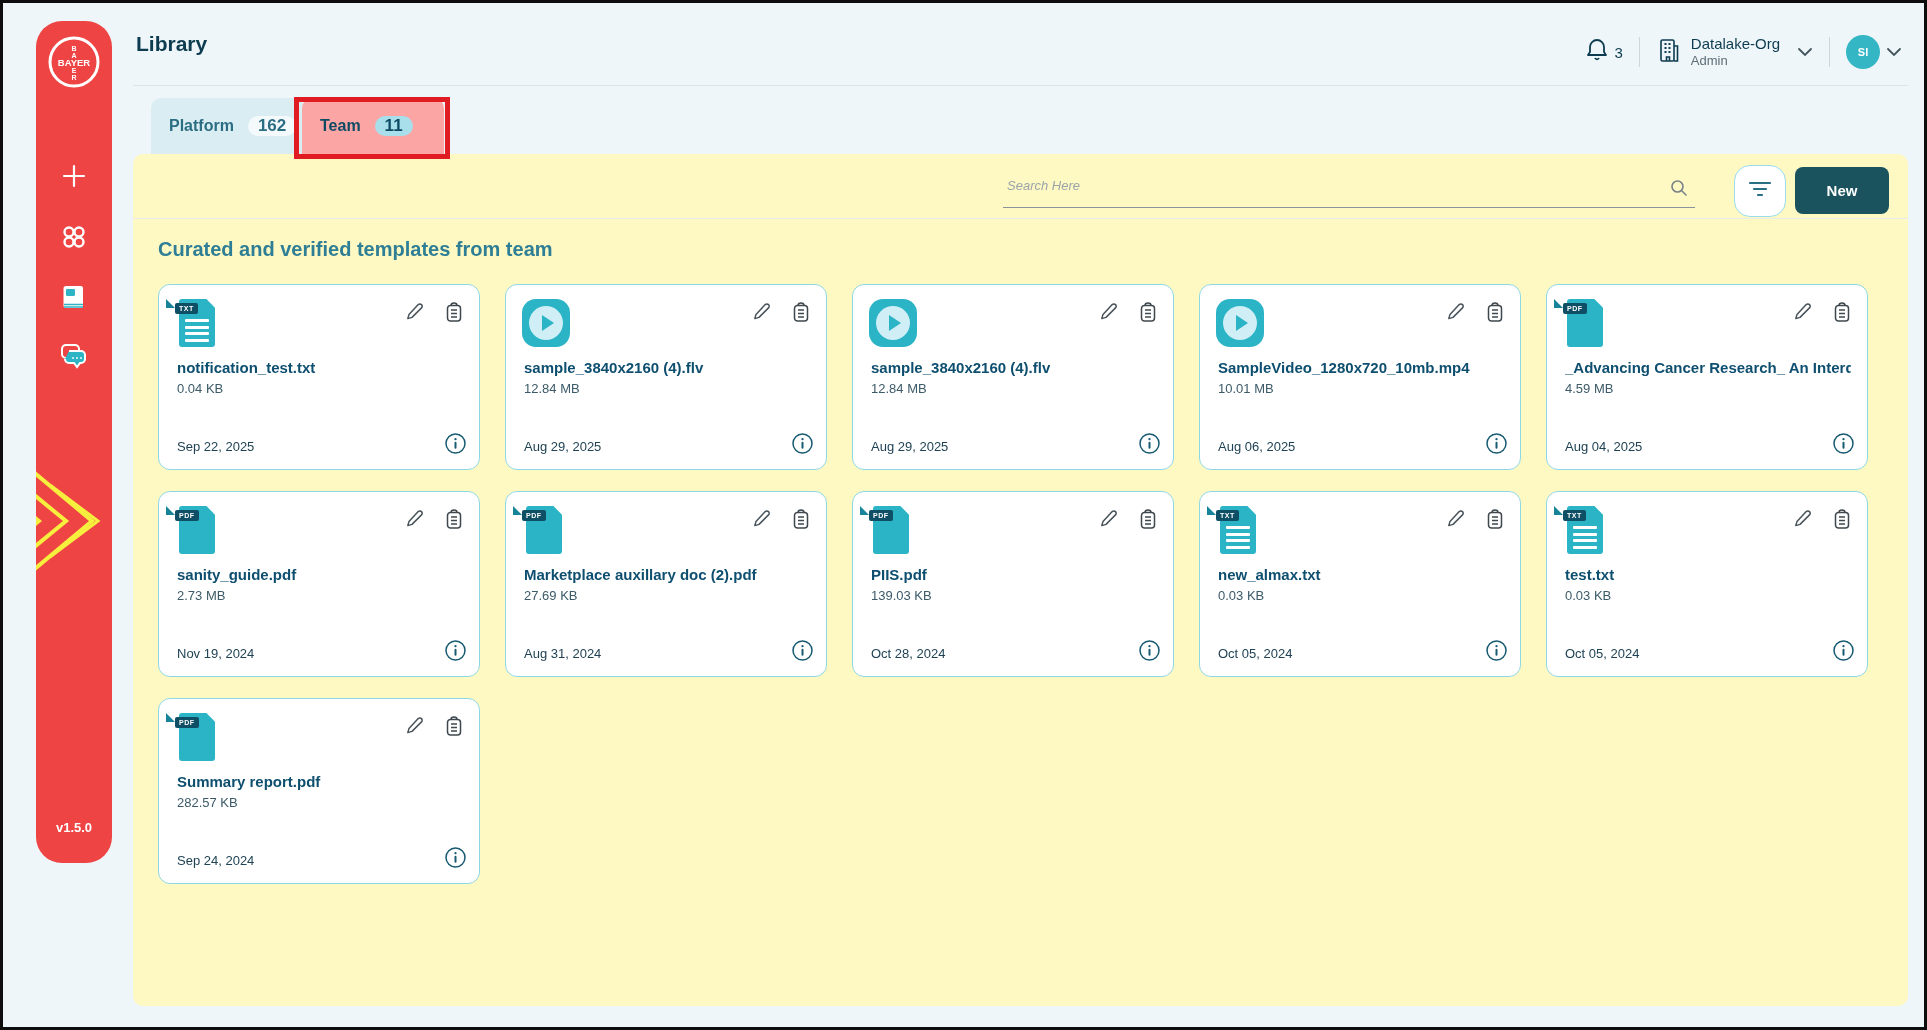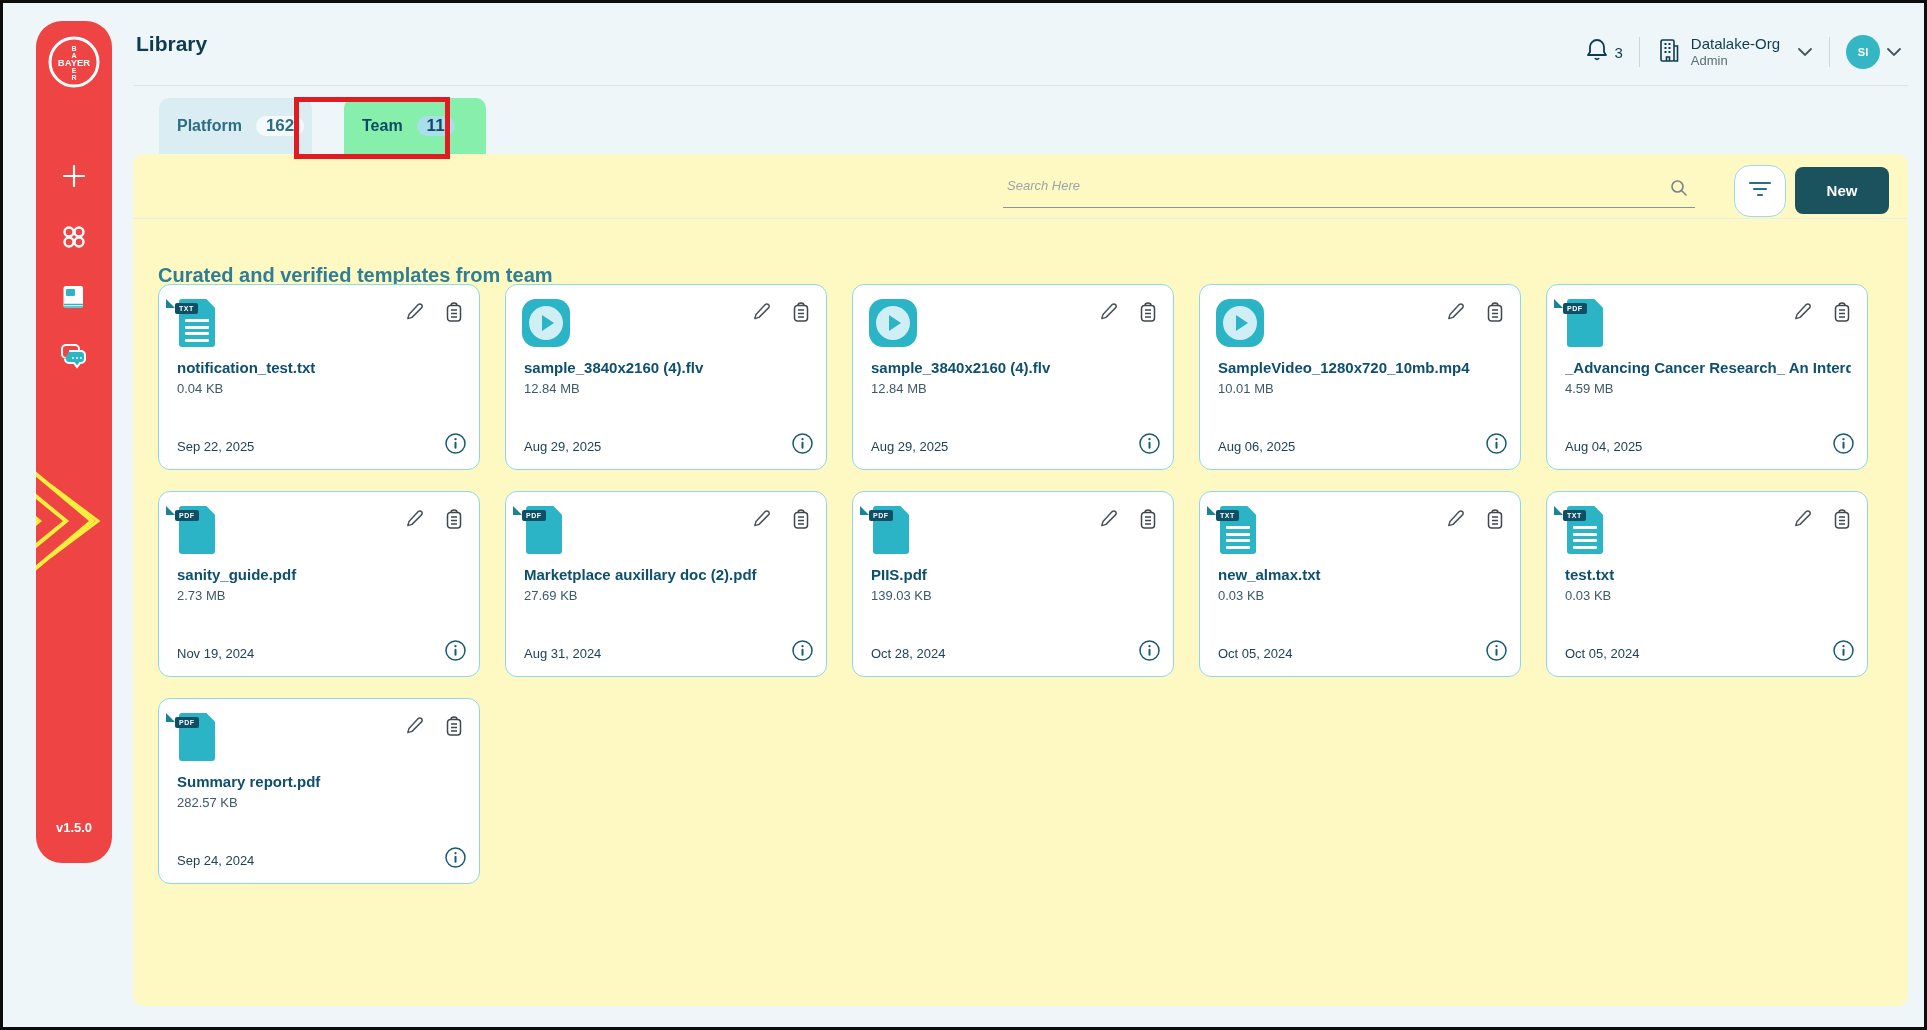--- a/index.html
+++ b/index.html
@@ -44,22 +44,22 @@
   .org-role { font-size:13px; color:#5c6d75; }
   .chev { margin-left:8px; }
   .avatar-group { display:flex; align-items:center; gap:6px; cursor:pointer; }
   .avatar { width:34px; height:34px; border-radius:50%; background:#35b6c5;
     color:#ffffff; font-size:11px; font-weight:bold;
     display:flex; align-items:center; justify-content:center; }
 
   
   .tab { position:absolute; top:95px; height:56px; display:flex; align-items:center;
     gap:14px; padding:0 18px; border-radius:10px 10px 0 0; cursor:pointer; font-size:16px; }
-  .tab-platform { left:156px; width:153px; background:#d9edf2; color:#2b6e84; font-weight:600; }
-  .tab-team { left:299px; width:142px; background:#86efac; color:#0d4a63; font-weight:bold;margin-left:42px; }
+  .tab-platform { left:148px; width:153px; background:#d9edf2; color:#2b6e84; font-weight:600; }
+  .tab-team { left:299px; width:142px; background:#fca5a5; color:#0d4a63; font-weight:bold; }
   .badge { font-size:17px; font-weight:bold; padding:0 10px; border-radius:11px; }
   .badge-platform { background:#f4fafc; color:#2b6e84; }
   .badge-team { background:#a9dfeb; color:#0d4a63; }
   .red-annotation { position:absolute; left:291px; top:94px; width:156px; height:62px;
     border:5px solid #e11b22; z-index:5; pointer-events:none; }
 
   
   .panel { position:absolute; left:130px; top:151px; width:1775px; height:852px;
     background:#fef9c3; border-radius:10px; }
   .toolbar-divider { position:absolute; left:0; top:64px; width:100%; height:1px; background:#e7ecef; }
@@ -71,21 +71,21 @@
   .search-input::placeholder { color:#9aa4aa; font-style:italic; }
   .search-icon { position:absolute; right:6px; top:8px; cursor:pointer; }
 
   .filter-btn { position:absolute; left:1601px; top:11px; width:52px; height:52px;
     border:1.5px solid #9adceb; border-radius:16px; background:#ffffff;
     display:flex; align-items:center; justify-content:center; cursor:pointer; }
   .new-btn { position:absolute; left:1662px; top:13px; width:94px; height:47px;
     background:#1a525e; border:none; border-radius:8px; color:#ffffff;
     font-size:15px; font-weight:bold; cursor:pointer; font-family:"Liberation Sans", sans-serif; }
 
-  .section-title { position:absolute; left:25px; top:84px; font-size:20px; font-weight:600; color:#2e7e96;margin-top:26px; }
+  .section-title { position:absolute; left:25px; top:84px; font-size:20px; font-weight:600; color:#2e7e96; }
 
   .grid { position:absolute; left:25px; top:130px;
     display:grid; grid-template-columns:repeat(5, 322px); gap:21px 25px; }
   .card { position:relative; width:322px; height:186px; background:#ffffff;
     border:1.5px solid #8ed8e6; border-radius:12px;padding-left:17px; }
   .file-icon { position:absolute; left:16px; top:14px; }
   .card-actions { position:absolute; right:14px; top:16px; display:flex; gap:17px; }
   .icon-btn { cursor:pointer; width:22px; height:22px; display:flex; align-items:center; justify-content:center; }
   .card-name { position:absolute; left:18px; top:74px; width:286px; font-size:15px; font-weight:bold;
     color:#0e4f70; white-space:nowrap; overflow:hidden; }

